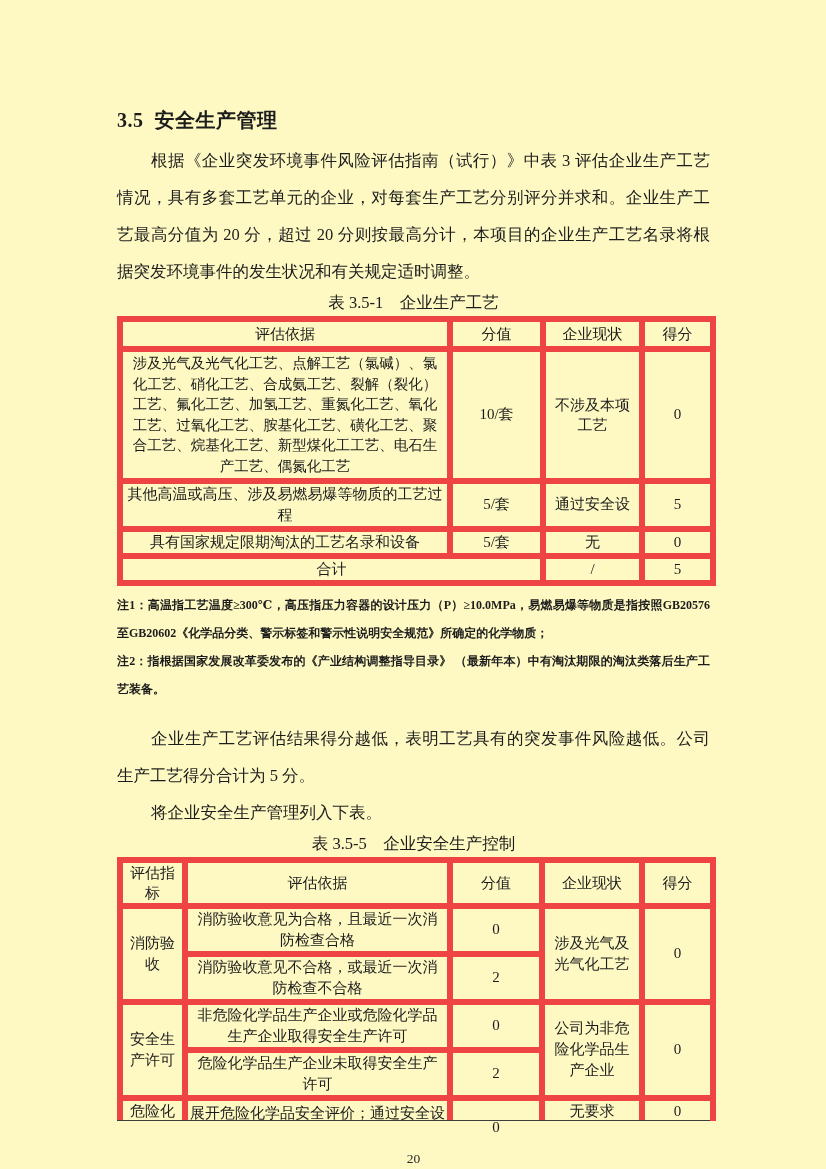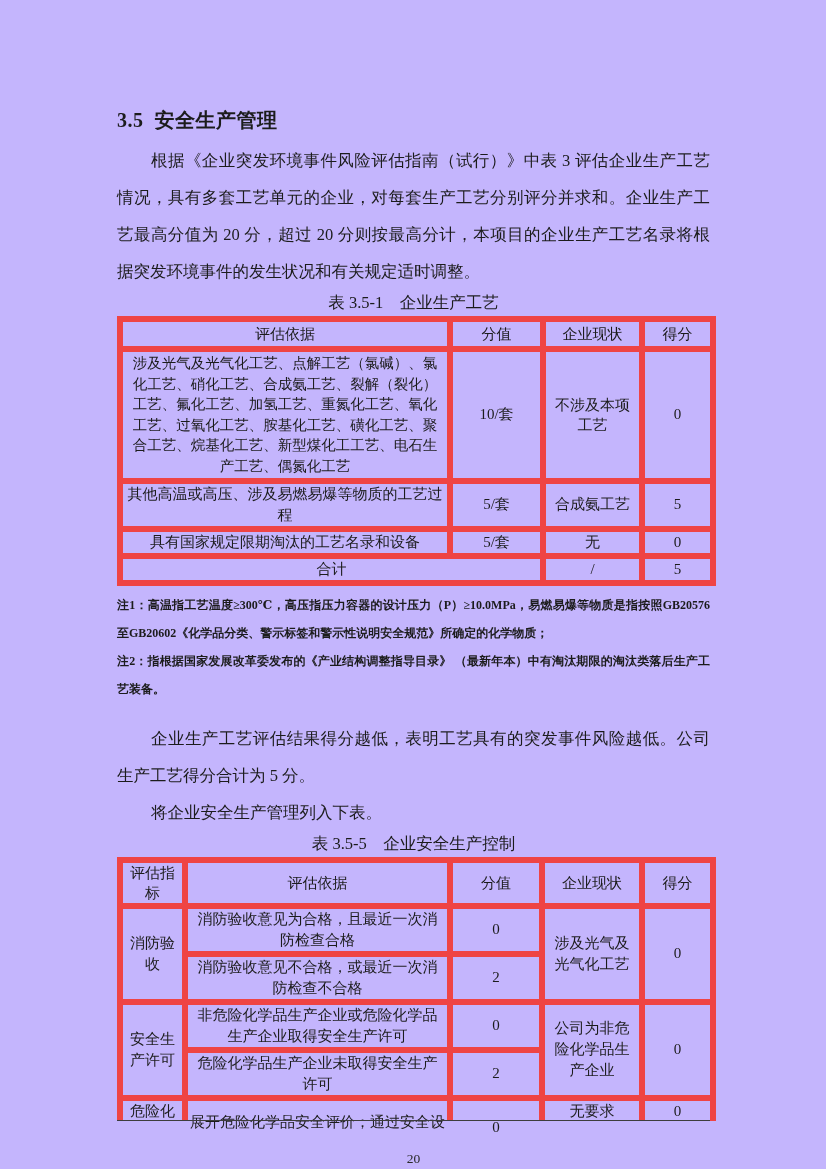--- a/index.html
+++ b/index.html
@@ -2,21 +2,21 @@
 <html><head>
 <meta charset="utf-8">
 <style>
   * { margin:0; padding:0; box-sizing:border-box; }
   html,body { background:#ffffff; }
   body {
     width:826px; height:1169px;
     font-family:"Liberation Serif","DejaVu Serif",serif;
     color:#1c1c1c;
   }
-  .page { position:relative; width:826px; height:1169px; overflow:hidden; background:#c4b5fd; }
+  .page { position:relative; width:826px; height:1169px; overflow:hidden; background:#fef9c3; }
   .content { position:absolute; left:117px; top:0; width:593px; }
 
   .sec-heading {
     margin-top:106px;
     font-size:20px; font-weight:bold; line-height:28px;
     white-space:pre-wrap; letter-spacing:0.5px;
   }
   .body-para {
     font-size:16.5px; line-height:37px;
     text-align:justify; text-indent:34px;
@@ -57,21 +57,21 @@
   .t2 .r44 td{height:43px}
   .t2 .basis{padding:0 4px; line-height:21px;}
   .t2 .ind{line-height:21px;}
   .t2 .status{line-height:21px;}
   .t2 .cut td{height:21px; border-bottom:none; vertical-align:top; line-height:20px;}
   .overhang{ position:relative; height:20px; }
   .overhang span{
     position:absolute; left:50%; transform:translateX(-50%);
     white-space:nowrap; font-size:15px;
   }
-  .oh-basis span{ top:11px; }
+  .oh-basis span{ top:2px; }
   .oh-val span{ top:16px; }
   .cutline{
     position:absolute; left:0; right:0; bottom:0; height:0;
     border-top:1.4px solid #3d3d3d; z-index:5;
   }
 
   .pageno{
     margin-top:30px; text-align:center; font-size:13.5px; color:#2a2a2a;
   }
 </style>
@@ -103,21 +103,21 @@
         </tr>
         <tr class="r-big">
           <td class="basis">涉及光气及光气化工艺、点解工艺（氯碱）、氯化工艺、硝化工艺、合成氨工艺、裂解（裂化）工艺、氟化工艺、加氢工艺、重氮化工艺、氧化工艺、过氧化工艺、胺基化工艺、磺化工艺、聚合工艺、烷基化工艺、新型煤化工工艺、电石生产工艺、偶氮化工艺</td>
           <td>10/套</td>
           <td class="status">不涉及本项工艺</td>
           <td>0</td>
         </tr>
         <tr class="r-sm">
           <td>其他高温或高压、涉及易燃易爆等物质的工艺过程</td>
           <td>5/套</td>
-          <td>合成氨工艺</td>
+          <td>通过安全设</td>
           <td>5</td>
         </tr>
         <tr class="r-sm">
           <td>具有国家规定限期淘汰的工艺名录和设备</td>
           <td>5/套</td>
           <td>无</td>
           <td>0</td>
         </tr>
         <tr class="r-sm">
           <td colspan="2">合计</td>

